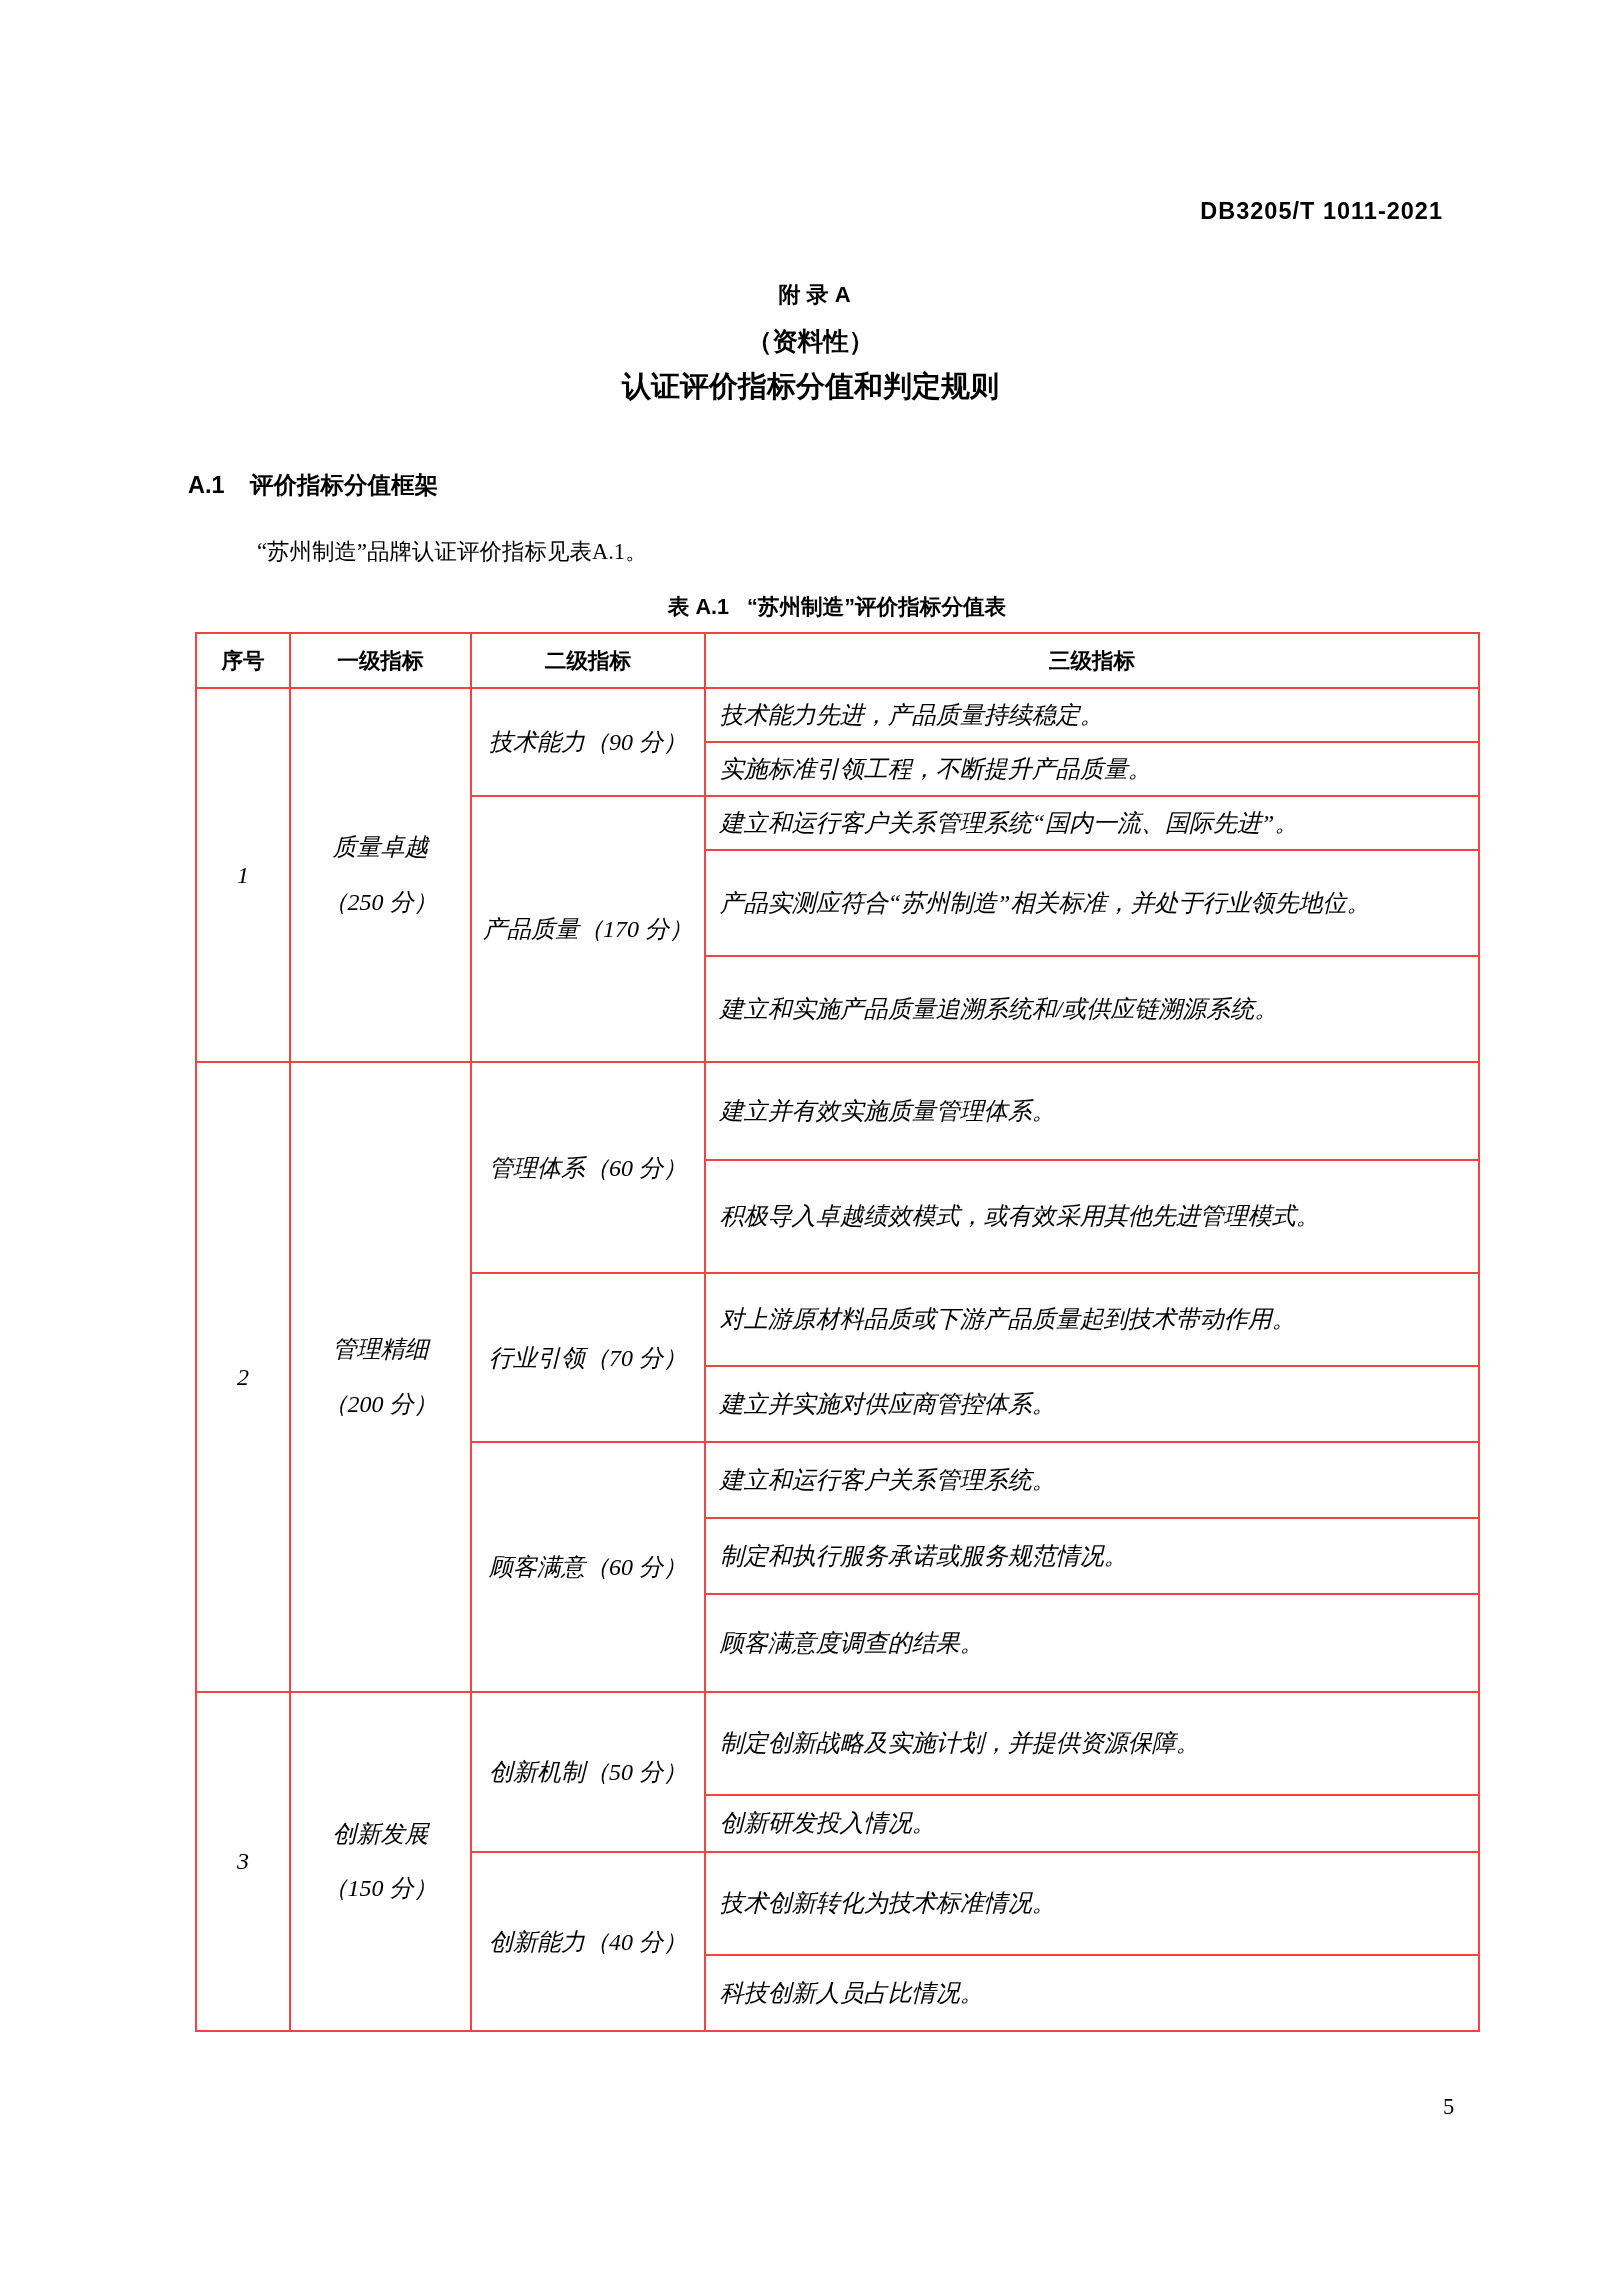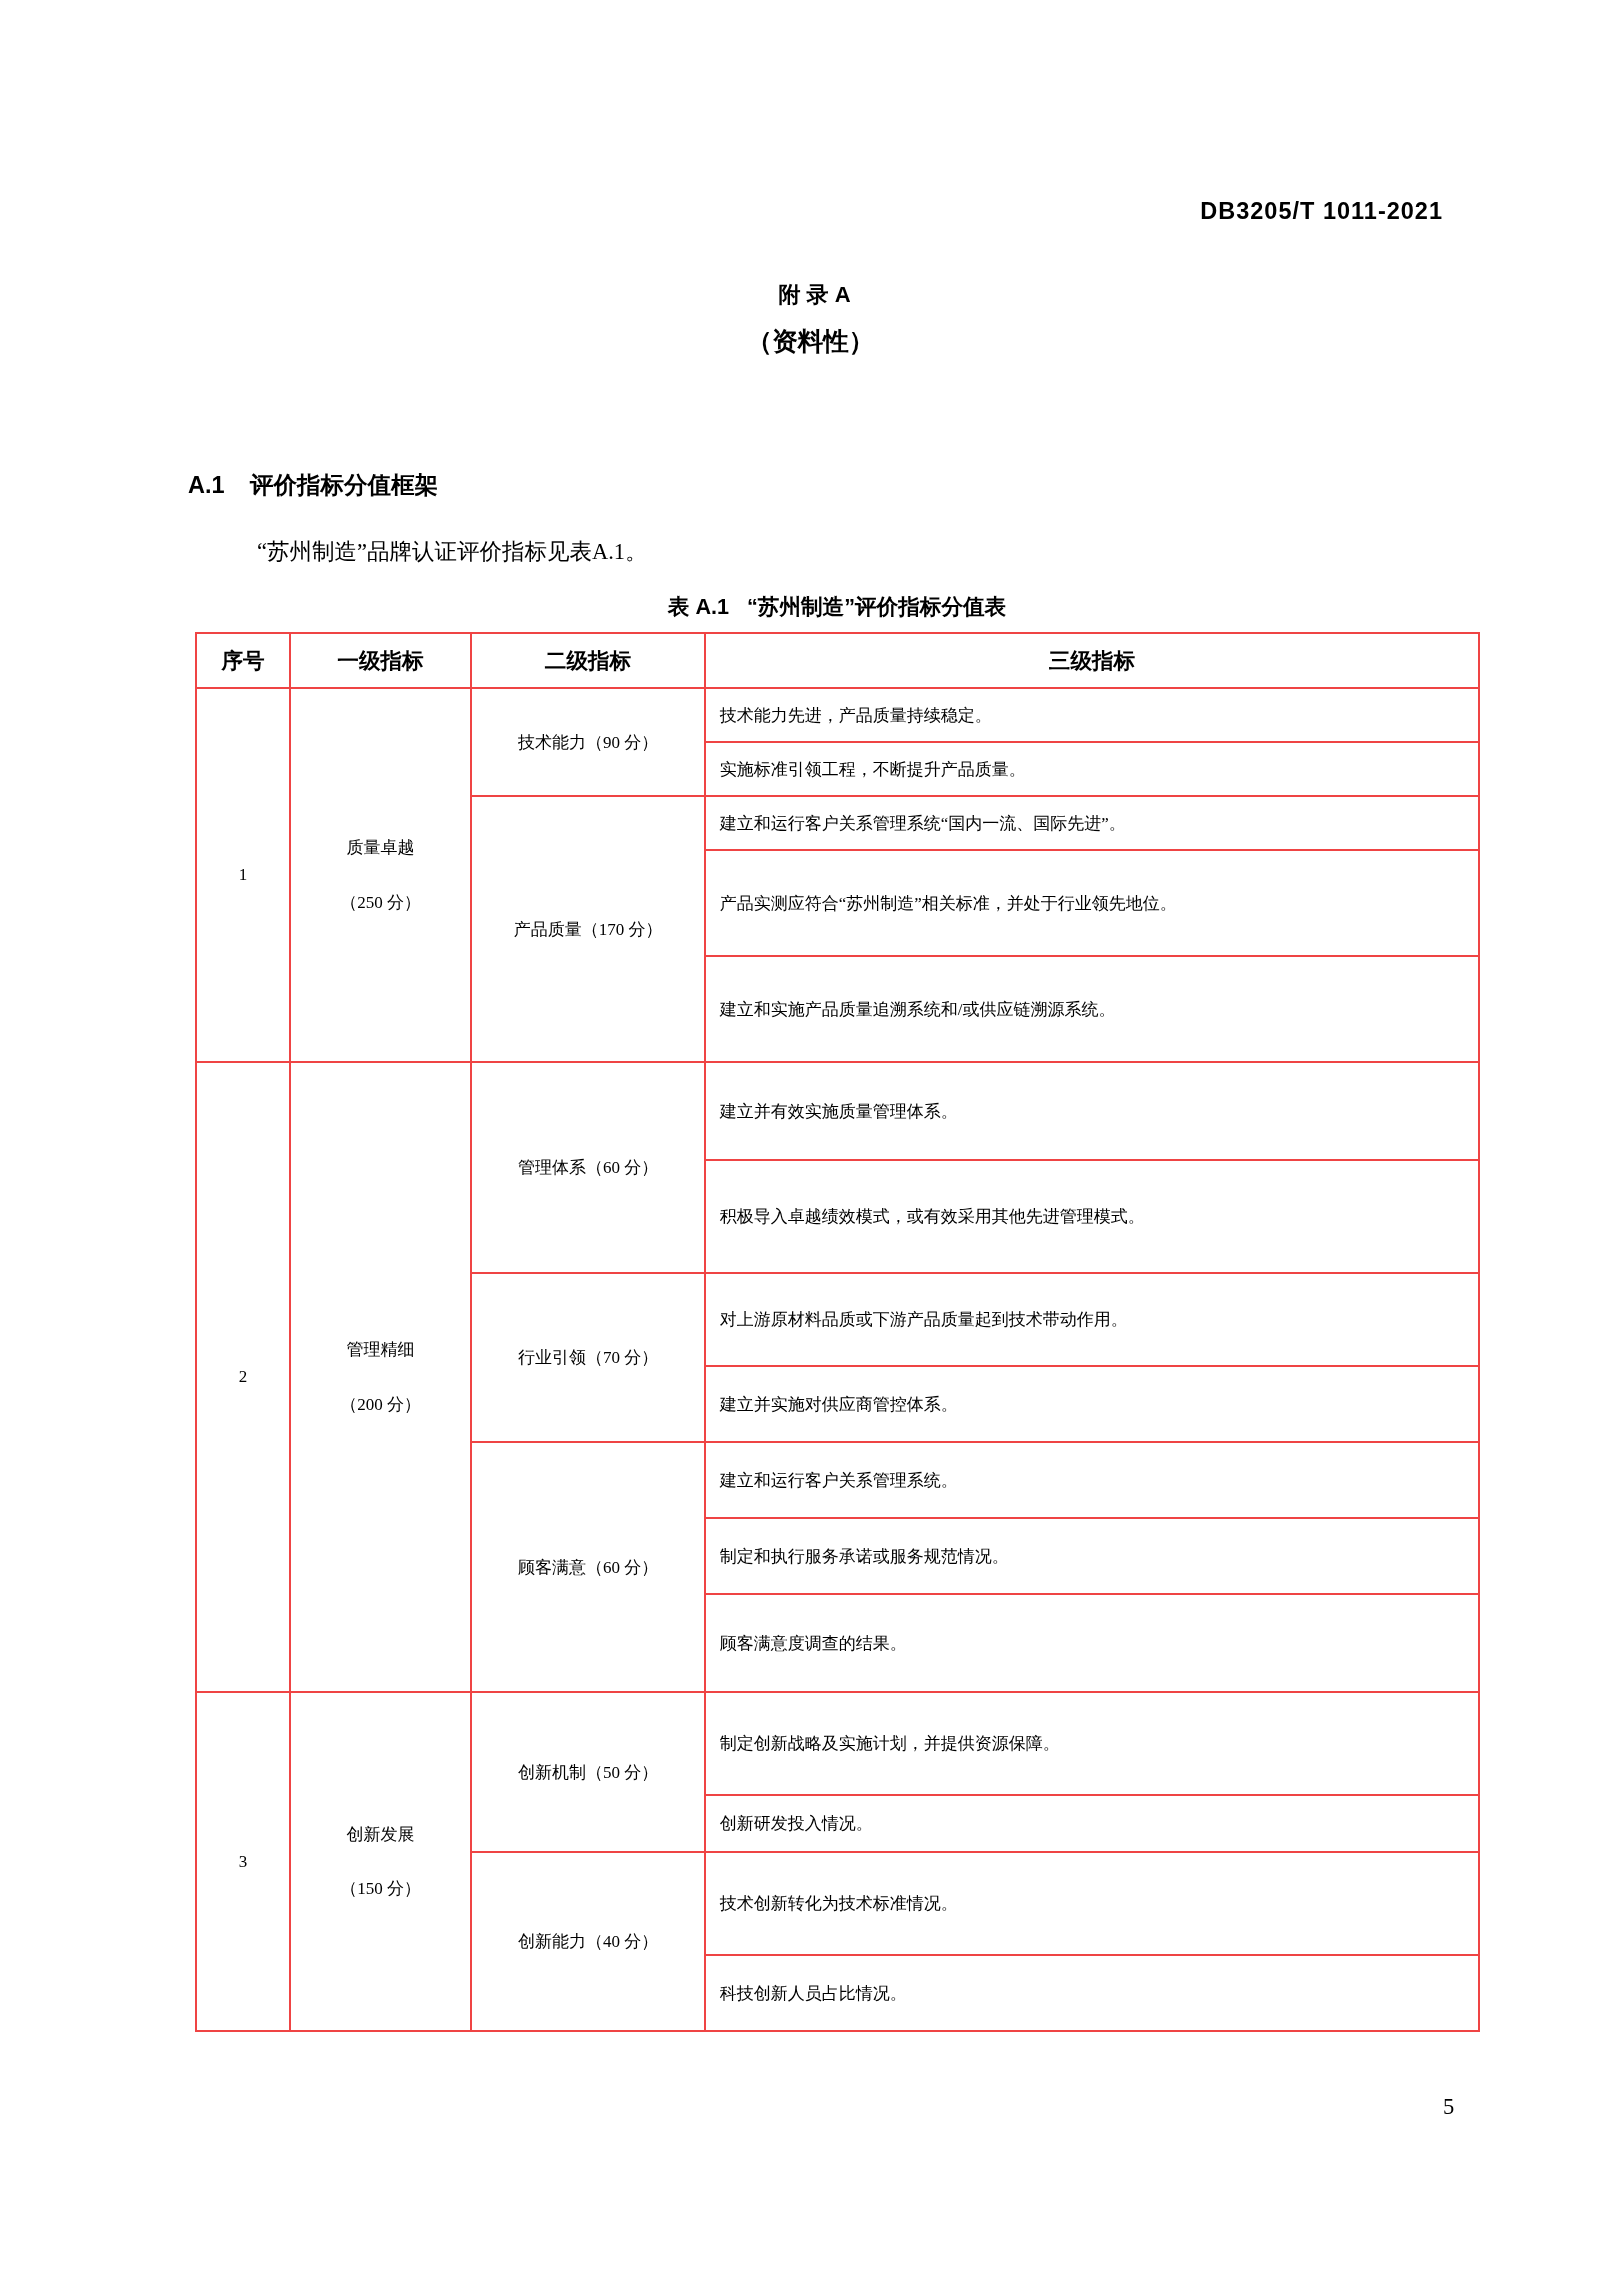--- a/index.html
+++ b/index.html
@@ -77,22 +77,23 @@
     border:2px solid #ef4444;
   }
   .eval-table th {
     font-family:"Liberation Sans", sans-serif;
     font-weight:700;
     font-size:21.6px;
     text-align:center;
     vertical-align:middle;
   }
   .eval-table td {
-    font-size:17px;
+    font-size:24px;
     vertical-align:middle;
+    font-style:italic;
   }
   .c-no { text-align:center; }
   .c-l1 { text-align:center; }
   .c-l1 .l1-line { display:block; line-height:29px; }
   .c-l1 .l1-line + .l1-line { margin-top:25.5px; }
   .c-l2 { text-align:center; white-space:nowrap; }
   .c-l3 { text-align:left; padding-left:13.7px; padding-right:7.8px; line-height:29px; }
   .page-number {
     position:absolute;
     top:2094px;
@@ -103,20 +104,21 @@
 </head>
 <body>
 
 <div class="page">
 
   <div class="doc-header">DB3205/T 1011-2021</div>
 
   <div class="appendix-title">
     <div class="appendix-line1">附 录 A</div>
     <div class="appendix-line2">（资料性）</div>
+    <div class="appendix-line3">认证评价指标分值和判定规则</div>
   </div>
 
   <div class="section-heading">
     <span class="sec-no">A.1</span><span>评价指标分值框架</span>
   </div>
 
   <p class="body-paragraph">“苏州制造”品牌认证评价指标见表A.1。</p>
 
   <div class="table-caption">
     <span>表 A.1</span>&nbsp;&nbsp;&nbsp;<span>“苏州制造”评价指标分值表</span>

